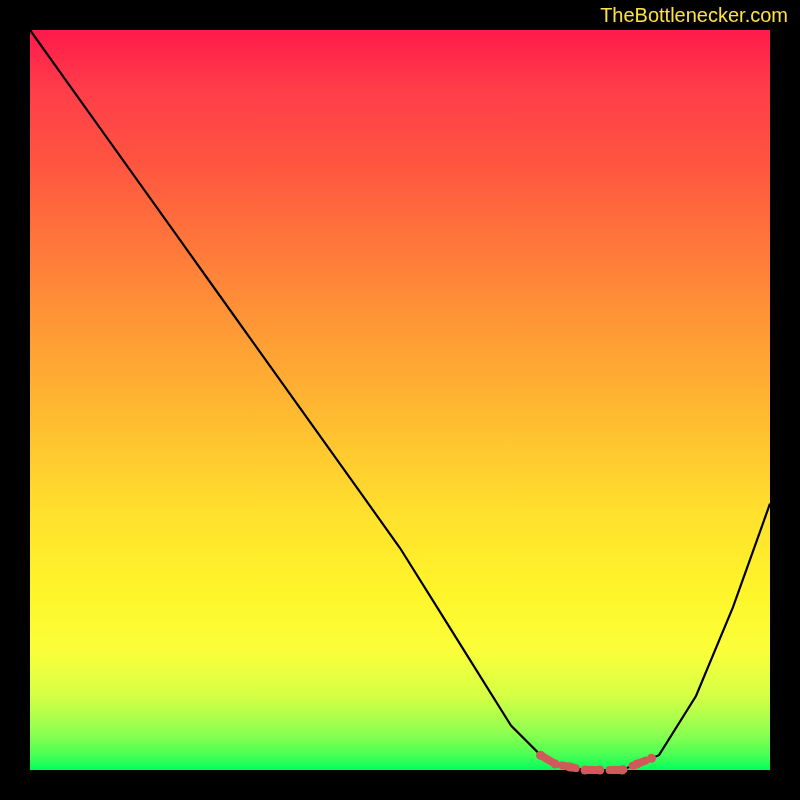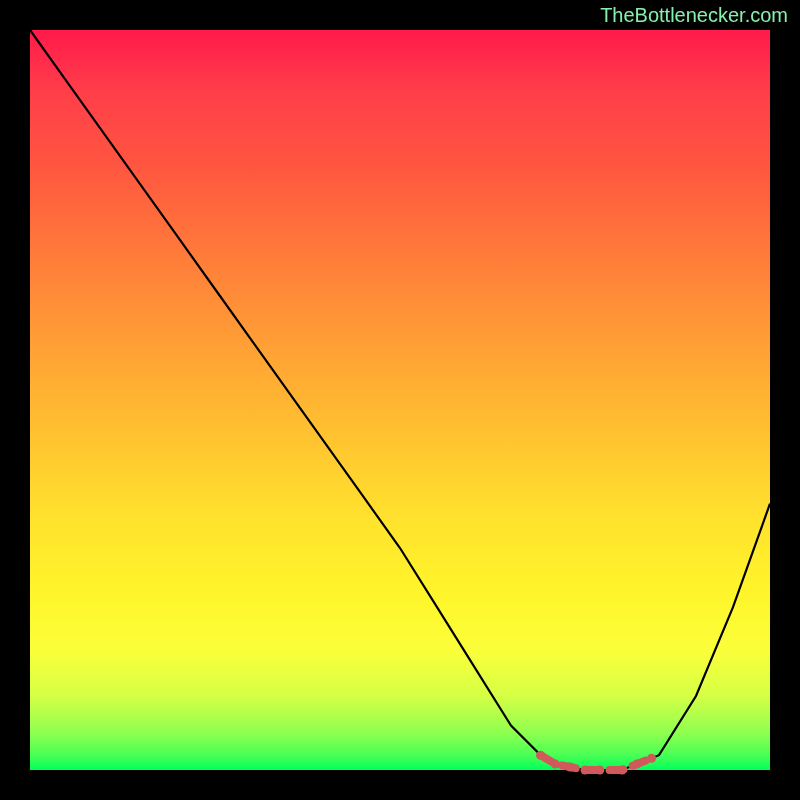--- a/index.html
+++ b/index.html
@@ -8,21 +8,21 @@
     height: 800px;
     background: #000;
     font-family: Arial, sans-serif;
     position: relative;
     overflow: hidden;
   }
   .attribution {
     position: absolute;
     top: 4px;
     right: 12px;
-    color: #86efac;
+    color: #fde047;
     font-size: 20px;
     font-weight: 500;
     z-index: 10;
   }
   .plot-area {
     position: absolute;
     left: 30px;
     top: 30px;
     width: 740px;
     height: 740px;

